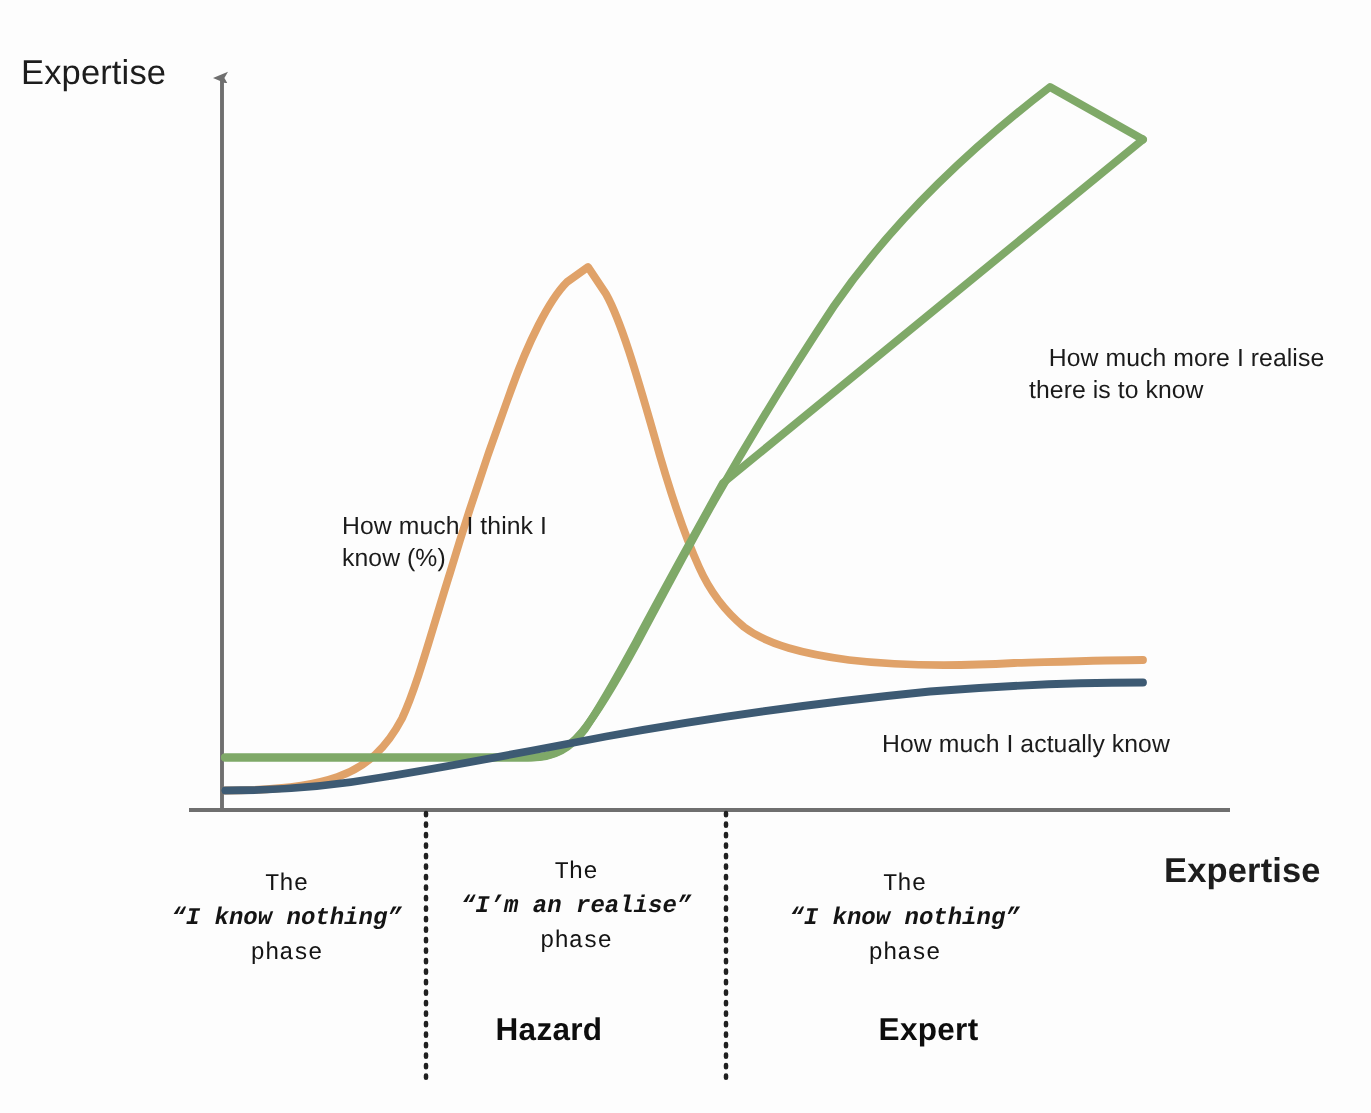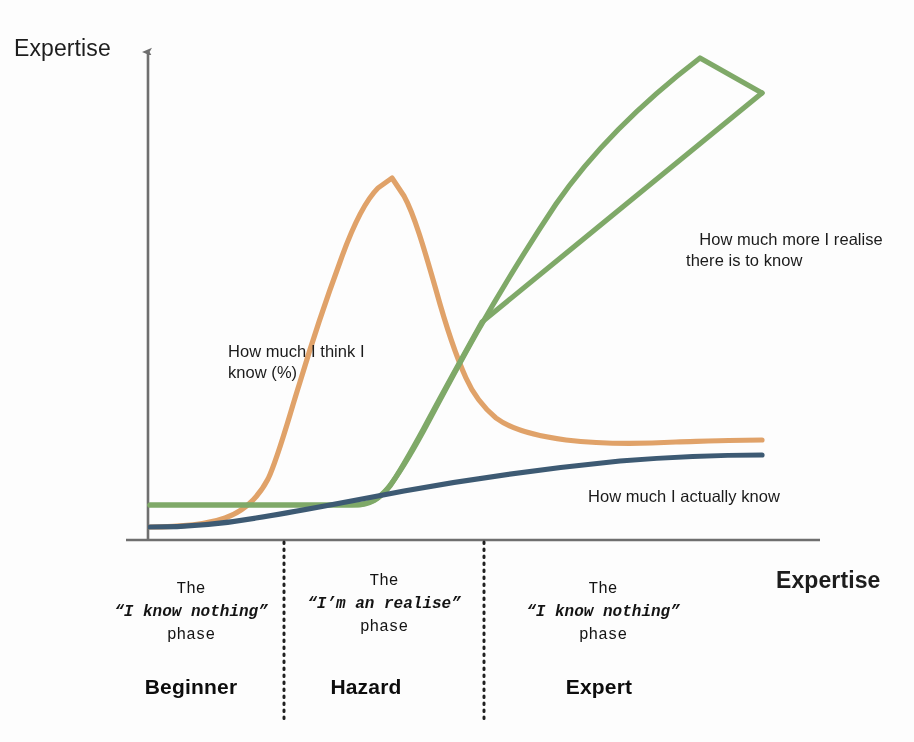--- a/index.html
+++ b/index.html
@@ -140,17 +140,16 @@
     <div>The</div>
     <div><span class="q">“I’m an realise”</span></div>
     <div>phase</div>
   </div>
 
   <div class="phase-block" style="left:508px; top:578px; width:190px;">
     <div>The</div>
     <div><span class="q">“I know nothing”</span><span> phase</span></div>
   </div>
 
-  <div class="cat-label" style="left:104px; top:675px; width:174px;">Beginner</div>
   <div class="cat-label" style="left:280px; top:675px; width:172px;">Hazard</div>
-  <div class="cat-label" style="left:504px; top:675px; width:190px;">Expert</div>
+  <div class="cat-label" style="left:524px; top:675px; width:190px;">Expert</div>
 
 </div>
 
 </body></html>

